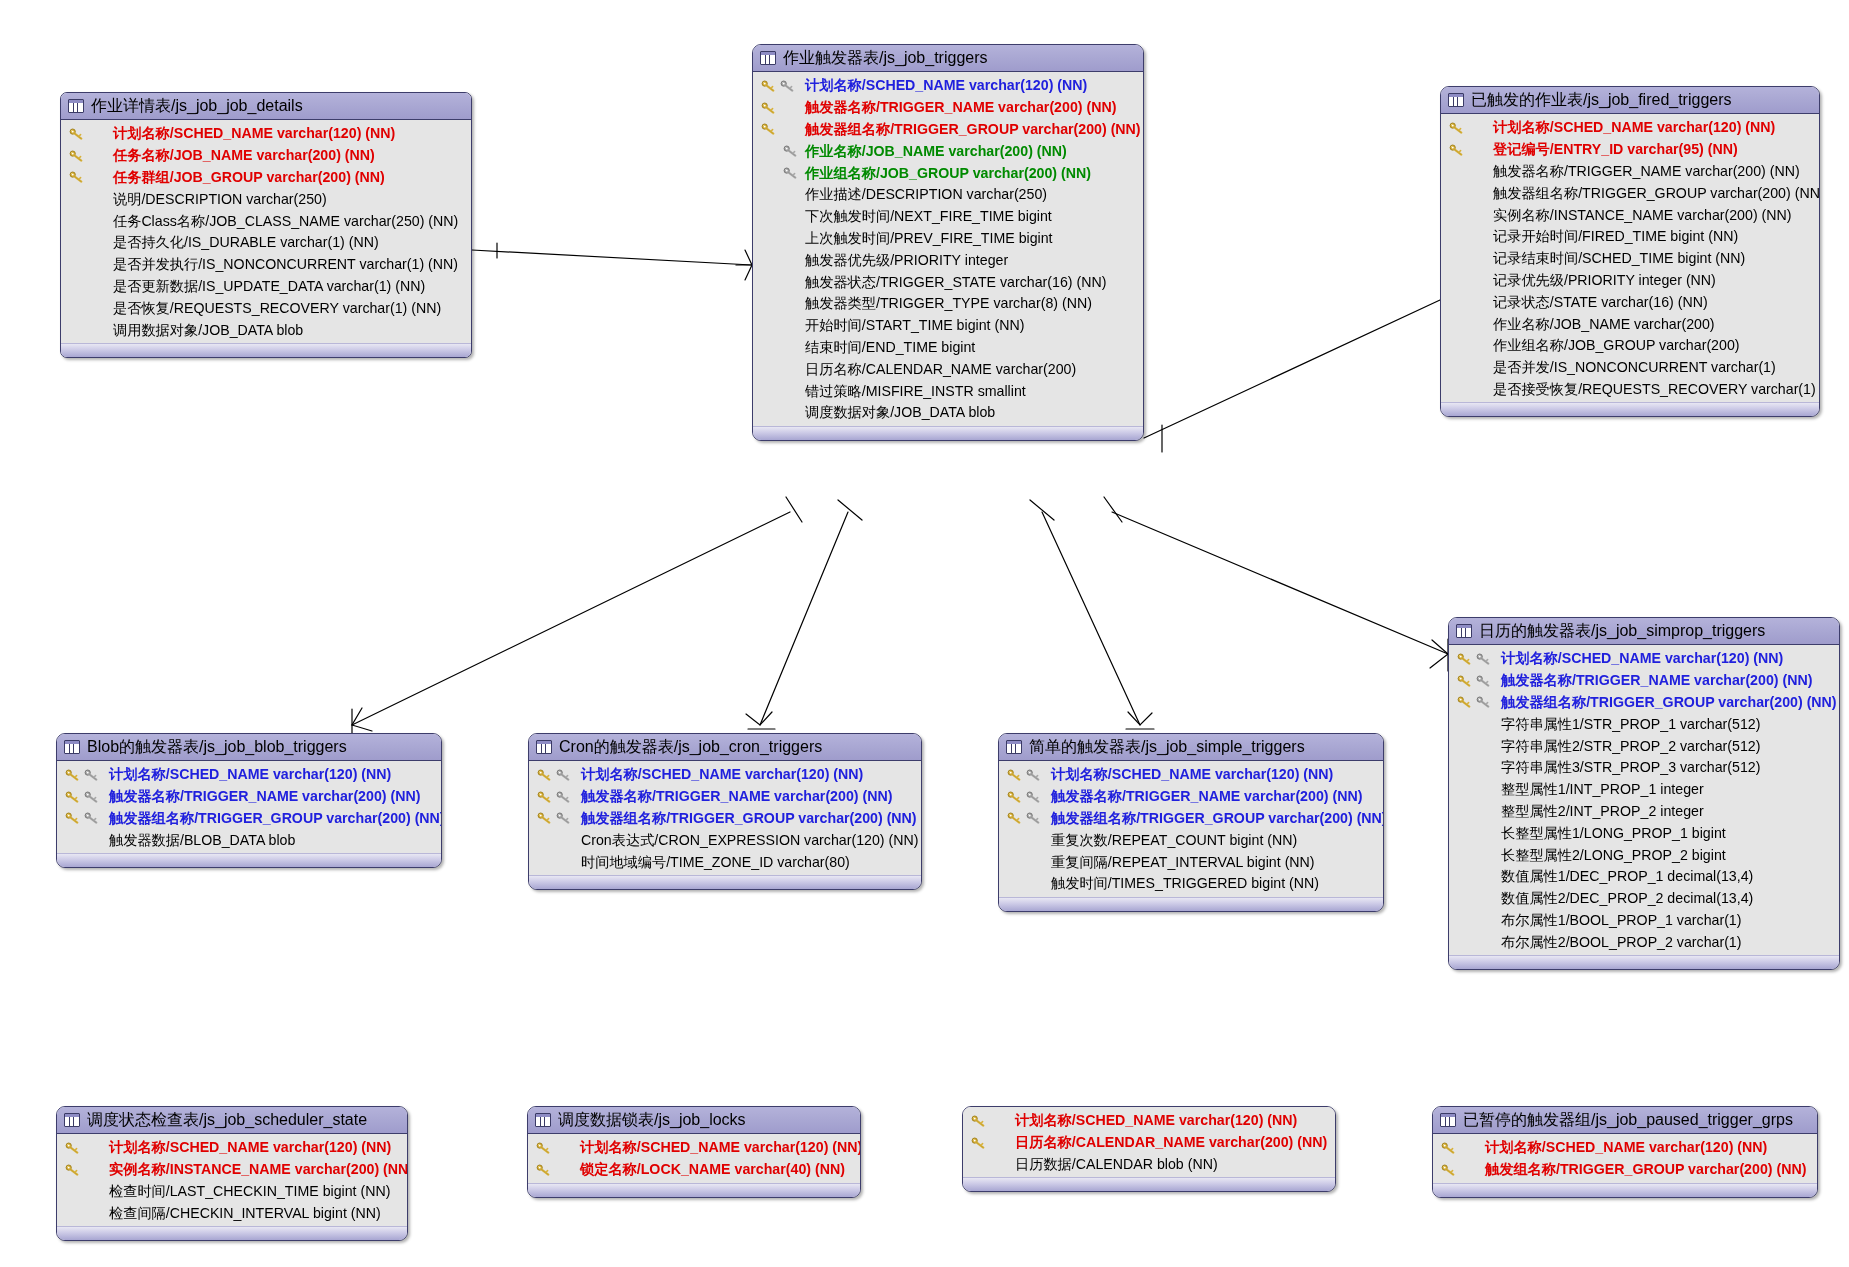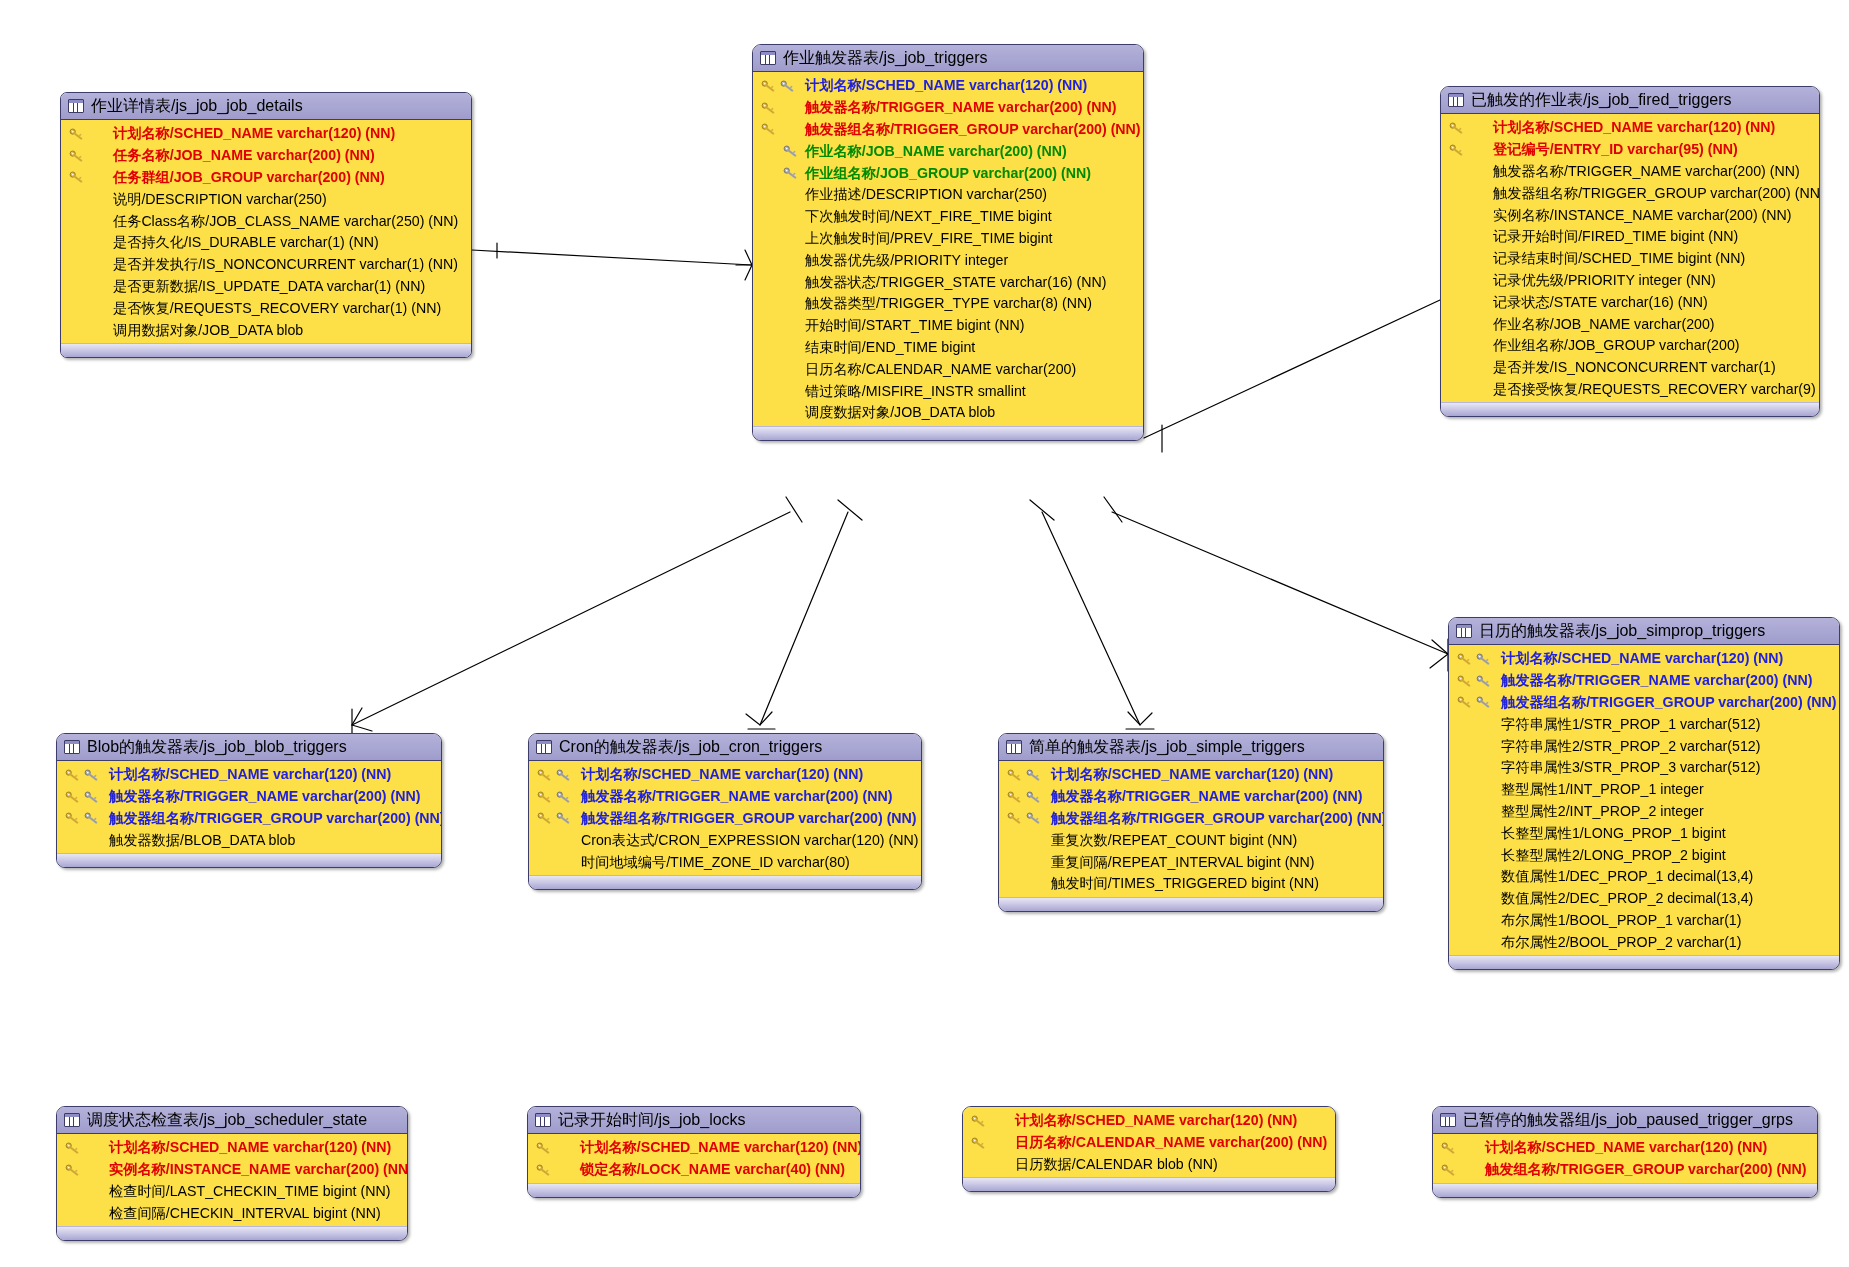--- a/index.html
+++ b/index.html
@@ -34,21 +34,21 @@
     border:1px solid #3b3b66;background:#fff;
     display:block;position:relative;border-radius:1px;
   }
   .tbl-icon::before{
     content:"";position:absolute;left:0;top:0;right:0;height:3px;background:#8e8cc4;
   }
   .tbl-icon::after{
     content:"";position:absolute;left:4px;top:3px;bottom:0;width:1px;background:#3b3b66;
     box-shadow:4px 0 0 0 #3b3b66;
   }
-  .tbl-body{background:#fde047;padding:3px 0 2px 0;}
+  .tbl-body{background:#e5e5e5;padding:3px 0 2px 0;}
   .tbl-footer{
     background:linear-gradient(to bottom,#e8e7f3 0%,#cfcde8 40%,#a8a6d2 100%);
     border-top:1px solid #b9b7d8;
     height:13px;
   }
   .row{
     display:flex;align-items:center;
     height:21.8px;
     padding-left:8px;
     white-space:nowrap;
@@ -381,21 +381,21 @@
         <div class="row">
     <span class="keys"></span>
     <span class="fld">作业组名称/JOB_GROUP varchar(200)</span>
   </div>
         <div class="row">
     <span class="keys"></span>
     <span class="fld">是否并发/IS_NONCONCURRENT varchar(1)</span>
   </div>
         <div class="row">
     <span class="keys"></span>
-    <span class="fld">是否接受恢复/REQUESTS_RECOVERY varchar(9)</span>
+    <span class="fld">是否接受恢复/REQUESTS_RECOVERY varchar(1)</span>
   </div>
       </div>
       <div class="tbl-footer"></div>
     </div>
     <div class="table-box" style="left: 1448px; top: 617px; width: 392px;">
       <div class="tbl-header">
         <span class="tbl-icon"></span>
         <span>日历的触发器表/js_job_simprop_triggers</span>
       </div>
       <div class="tbl-body">
@@ -788,21 +788,21 @@
         <div class="row">
     <span class="keys"></span>
     <span class="fld">检查间隔/CHECKIN_INTERVAL bigint (NN)</span>
   </div>
       </div>
       <div class="tbl-footer"></div>
     </div>
     <div class="table-box" style="left: 527px; top: 1106px; width: 334px;">
       <div class="tbl-header">
         <span class="tbl-icon"></span>
-        <span>记录开始时间/js_job_locks</span>
+        <span>调度数据锁表/js_job_locks</span>
       </div>
       <div class="tbl-body">
         <div class="row">
     <span class="keys">
             <svg class="key" viewBox="0 0 16 12">
               <circle cx="3.7" cy="3.6" r="2.6" fill="#d8b23c" stroke="#9c7a14" stroke-width="0.9"></circle>
               <circle cx="3.7" cy="3.6" r="0.95" fill="#ffffff"></circle>
               <path d="M5.4,5.4 L12.3,10.7" stroke="#d8b23c" stroke-width="2.1" stroke-linecap="round"></path>
               <path d="M5.4,5.4 L12.3,10.7" stroke="#9c7a14" stroke-width="0.55" stroke-linecap="round" opacity="0.55"></path>
               <path d="M10.1,8.0 L11.6,6.6" stroke="#d8b23c" stroke-width="1.6" stroke-linecap="round"></path>

